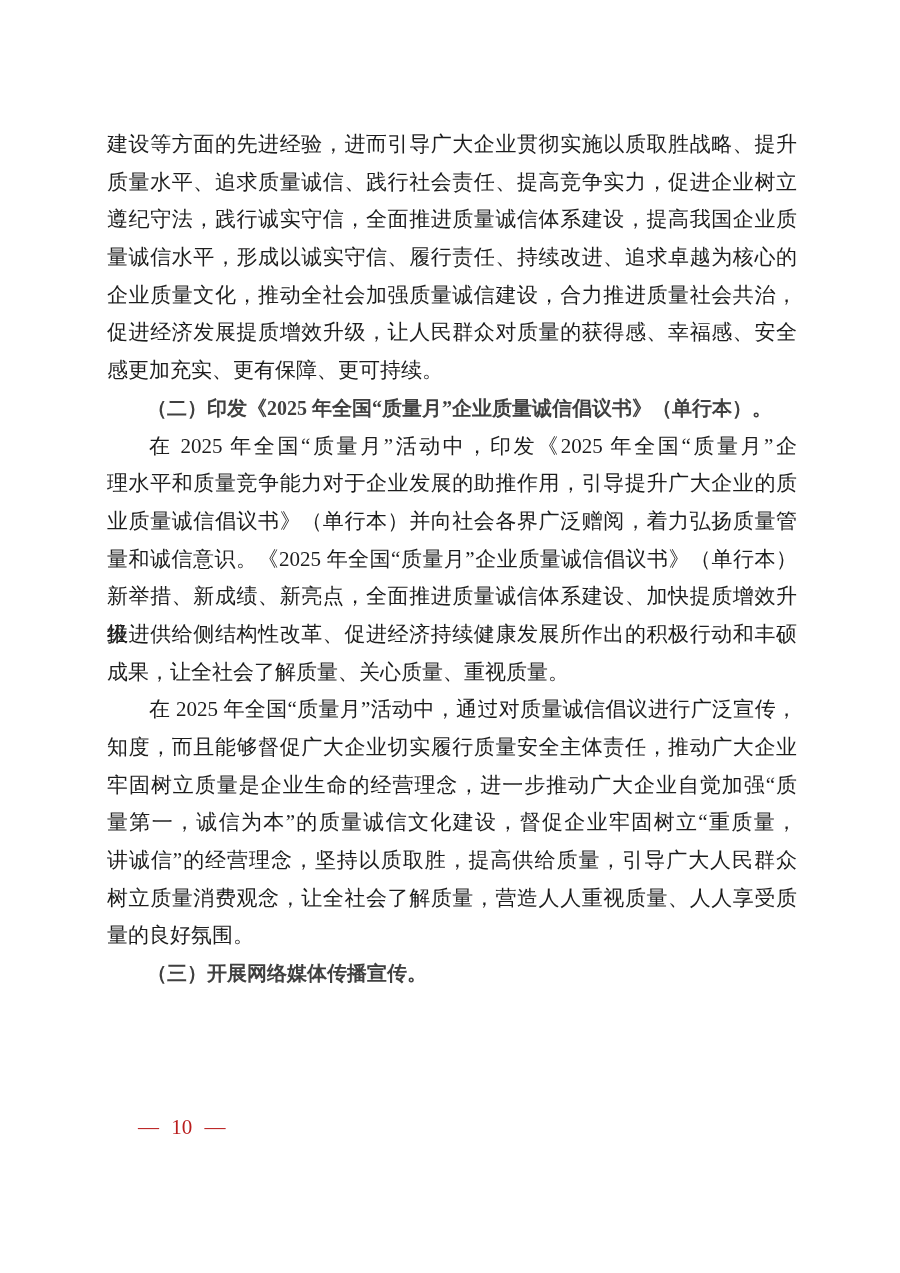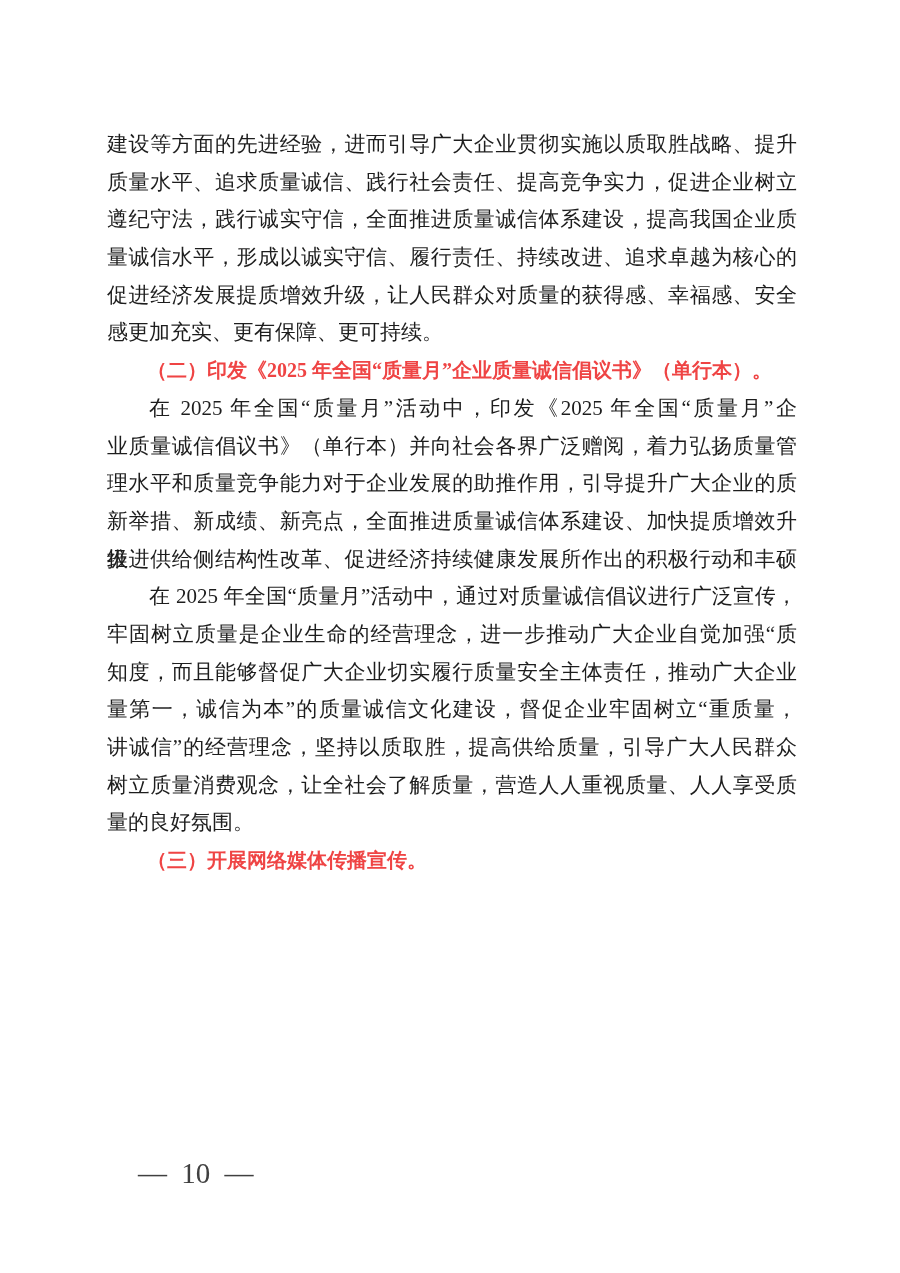--- a/index.html
+++ b/index.html
@@ -33,55 +33,58 @@
   .j {
     text-align: justify;
     text-align-last: justify;
   }
   .ind {
     text-indent: 2em;
   }
   .hd {
     font-weight: 700;
     font-size: 20px;
-    color: #ef4444;
+    color: #404040;
     white-space: nowrap;
     text-align: left;
     text-align-last: left;
   }
   .footer {
     position: absolute;
     left: 138px;
-    top: 1158px;
-    font-size: 29px;
+    top: 1112px;
+    font-size: 21px;
     line-height: 30px;
-    color: #404040;
+    color: #b91c1c;
     word-spacing: 7px;
   }
 </style>
 </head>
 <body>
 
 <div class="page">
   <div class="body-block">
     <div class="ln j">建设等方面的先进经验，进而引导广大企业贯彻实施以质取胜战略、提升</div>
     <div class="ln j">质量水平、追求质量诚信、践行社会责任、提高竞争实力，促进企业树立</div>
     <div class="ln j">遵纪守法，践行诚实守信，全面推进质量诚信体系建设，提高我国企业质</div>
     <div class="ln j">量诚信水平，形成以诚实守信、履行责任、持续改进、追求卓越为核心的</div>
+    <div class="ln j">企业质量文化，推动全社会加强质量诚信建设，合力推进质量社会共治，</div>
     <div class="ln j">促进经济发展提质增效升级，让人民群众对质量的获得感、幸福感、安全</div>
     <div class="ln">感更加充实、更有保障、更可持续。</div>
     <div class="ln hd ind">（二）印发《2025 年全国“质量月”企业质量诚信倡议书》（单行本）。</div>
     <div class="ln j ind">在 2025 年全国“质量月”活动中，印发《2025 年全国“质量月”企</div>
+    <div class="ln j">理水平和质量竞争能力对于企业发展的助推作用，引导提升广大企业的质</div>
     <div class="ln j">业质量诚信倡议书》（单行本）并向社会各界广泛赠阅，着力弘扬质量管</div>
-    <div class="ln j">理水平和质量竞争能力对于企业发展的助推作用，引导提升广大企业的质</div>
+    <div class="ln j">量和诚信意识。《2025 年全国“质量月”企业质量诚信倡议书》（单行本）</div>
     <div class="ln j">新举措、新成绩、新亮点，全面推进质量诚信体系建设、加快提质增效升级、</div>
     <div class="ln j">推进供给侧结构性改革、促进经济持续健康发展所作出的积极行动和丰硕</div>
+    <div class="ln">成果，让全社会了解质量、关心质量、重视质量。</div>
     <div class="ln j ind">在 2025 年全国“质量月”活动中，通过对质量诚信倡议进行广泛宣传，</div>
+    <div class="ln j">知度，而且能够督促广大企业切实履行质量安全主体责任，推动广大企业</div>
     <div class="ln j">牢固树立质量是企业生命的经营理念，进一步推动广大企业自觉加强“质</div>
-    <div class="ln j">知度，而且能够督促广大企业切实履行质量安全主体责任，推动广大企业</div>
     <div class="ln j">量第一，诚信为本”的质量诚信文化建设，督促企业牢固树立“重质量，</div>
     <div class="ln j">讲诚信”的经营理念，坚持以质取胜，提高供给质量，引导广大人民群众</div>
     <div class="ln j">树立质量消费观念，让全社会了解质量，营造人人重视质量、人人享受质</div>
     <div class="ln">量的良好氛围。</div>
     <div class="ln hd ind">（三）开展网络媒体传播宣传。</div>
   </div>
   <div class="footer">— 10 —</div>
 </div>
 
 </body></html>

